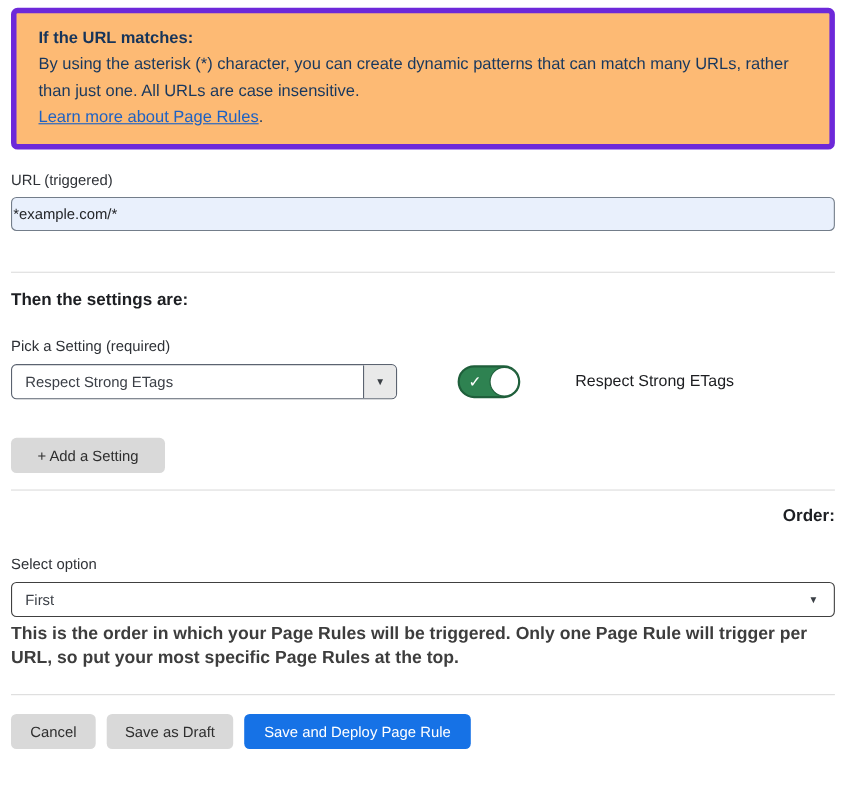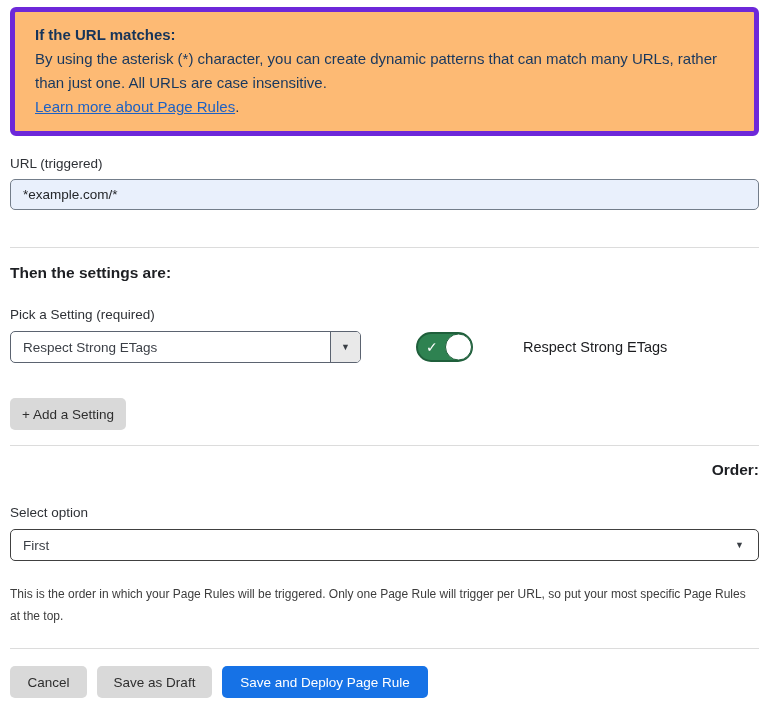--- a/index.html
+++ b/index.html
@@ -49,21 +49,21 @@
   }
 
   .url-input {
     display: block;
     width: 100%;
     margin-top: 8px;
     height: 31px;
     background: #e9f0fc;
     border: 1px solid #737d8a;
     border-radius: 5px;
-    padding: 0 12px;
+    padding: 0 1px;
     font-family: "Liberation Sans", "DejaVu Sans", sans-serif;
     font-size: 13.5px;
     color: #24262a;
     outline: none;
   }
 
   .divider {
     border: none;
     border-top: 1px solid #dcdcdc;
     margin: 0;
@@ -161,21 +161,21 @@
   .btn {
     display: inline-flex;
     align-items: center;
     justify-content: center;
     height: 32px;
     border: none;
     border-radius: 5px;
     font-family: "Liberation Sans", "DejaVu Sans", sans-serif;
     font-size: 13.5px;
     cursor: pointer;
-    padding: 0 12px;
+    padding: 0 24px;
   }
   .btn-gray { background: #d9d9d9; color: #2e2e2e; }
   .btn-blue { background: #1672e6; color: #ffffff; }
 
   .add-setting-btn { margin-top: 35px; }
 
   .order-select {
     margin-top: 9px;
     width: 100%;
     height: 32px;
@@ -185,25 +185,26 @@
     display: flex;
     align-items: center;
     justify-content: space-between;
     padding: 0 14px 0 12px;
     cursor: pointer;
   }
   .order-select .order-value { font-size: 13.5px; color: #3b3f46; }
   .order-select .order-caret { font-size: 9px; color: #3a3f45; }
 
   .help-text {
-    margin-top: 22px;
-    font-size: 12px;
+    margin-top: 5px;
+    font-size: 16px;
     line-height: 22px;
     color: #3d3d3d;
     max-width: 740px;
+    font-weight: bold;
   }
 
   .footer-actions {
     margin-top: 17px;
     display: flex;
     align-items: center;
   }
   .footer-actions .btn + .btn { margin-left: 10px; }
   .btn-cancel { width: 77px; padding: 0; }
   .btn-draft { width: 115px; padding: 0; }

